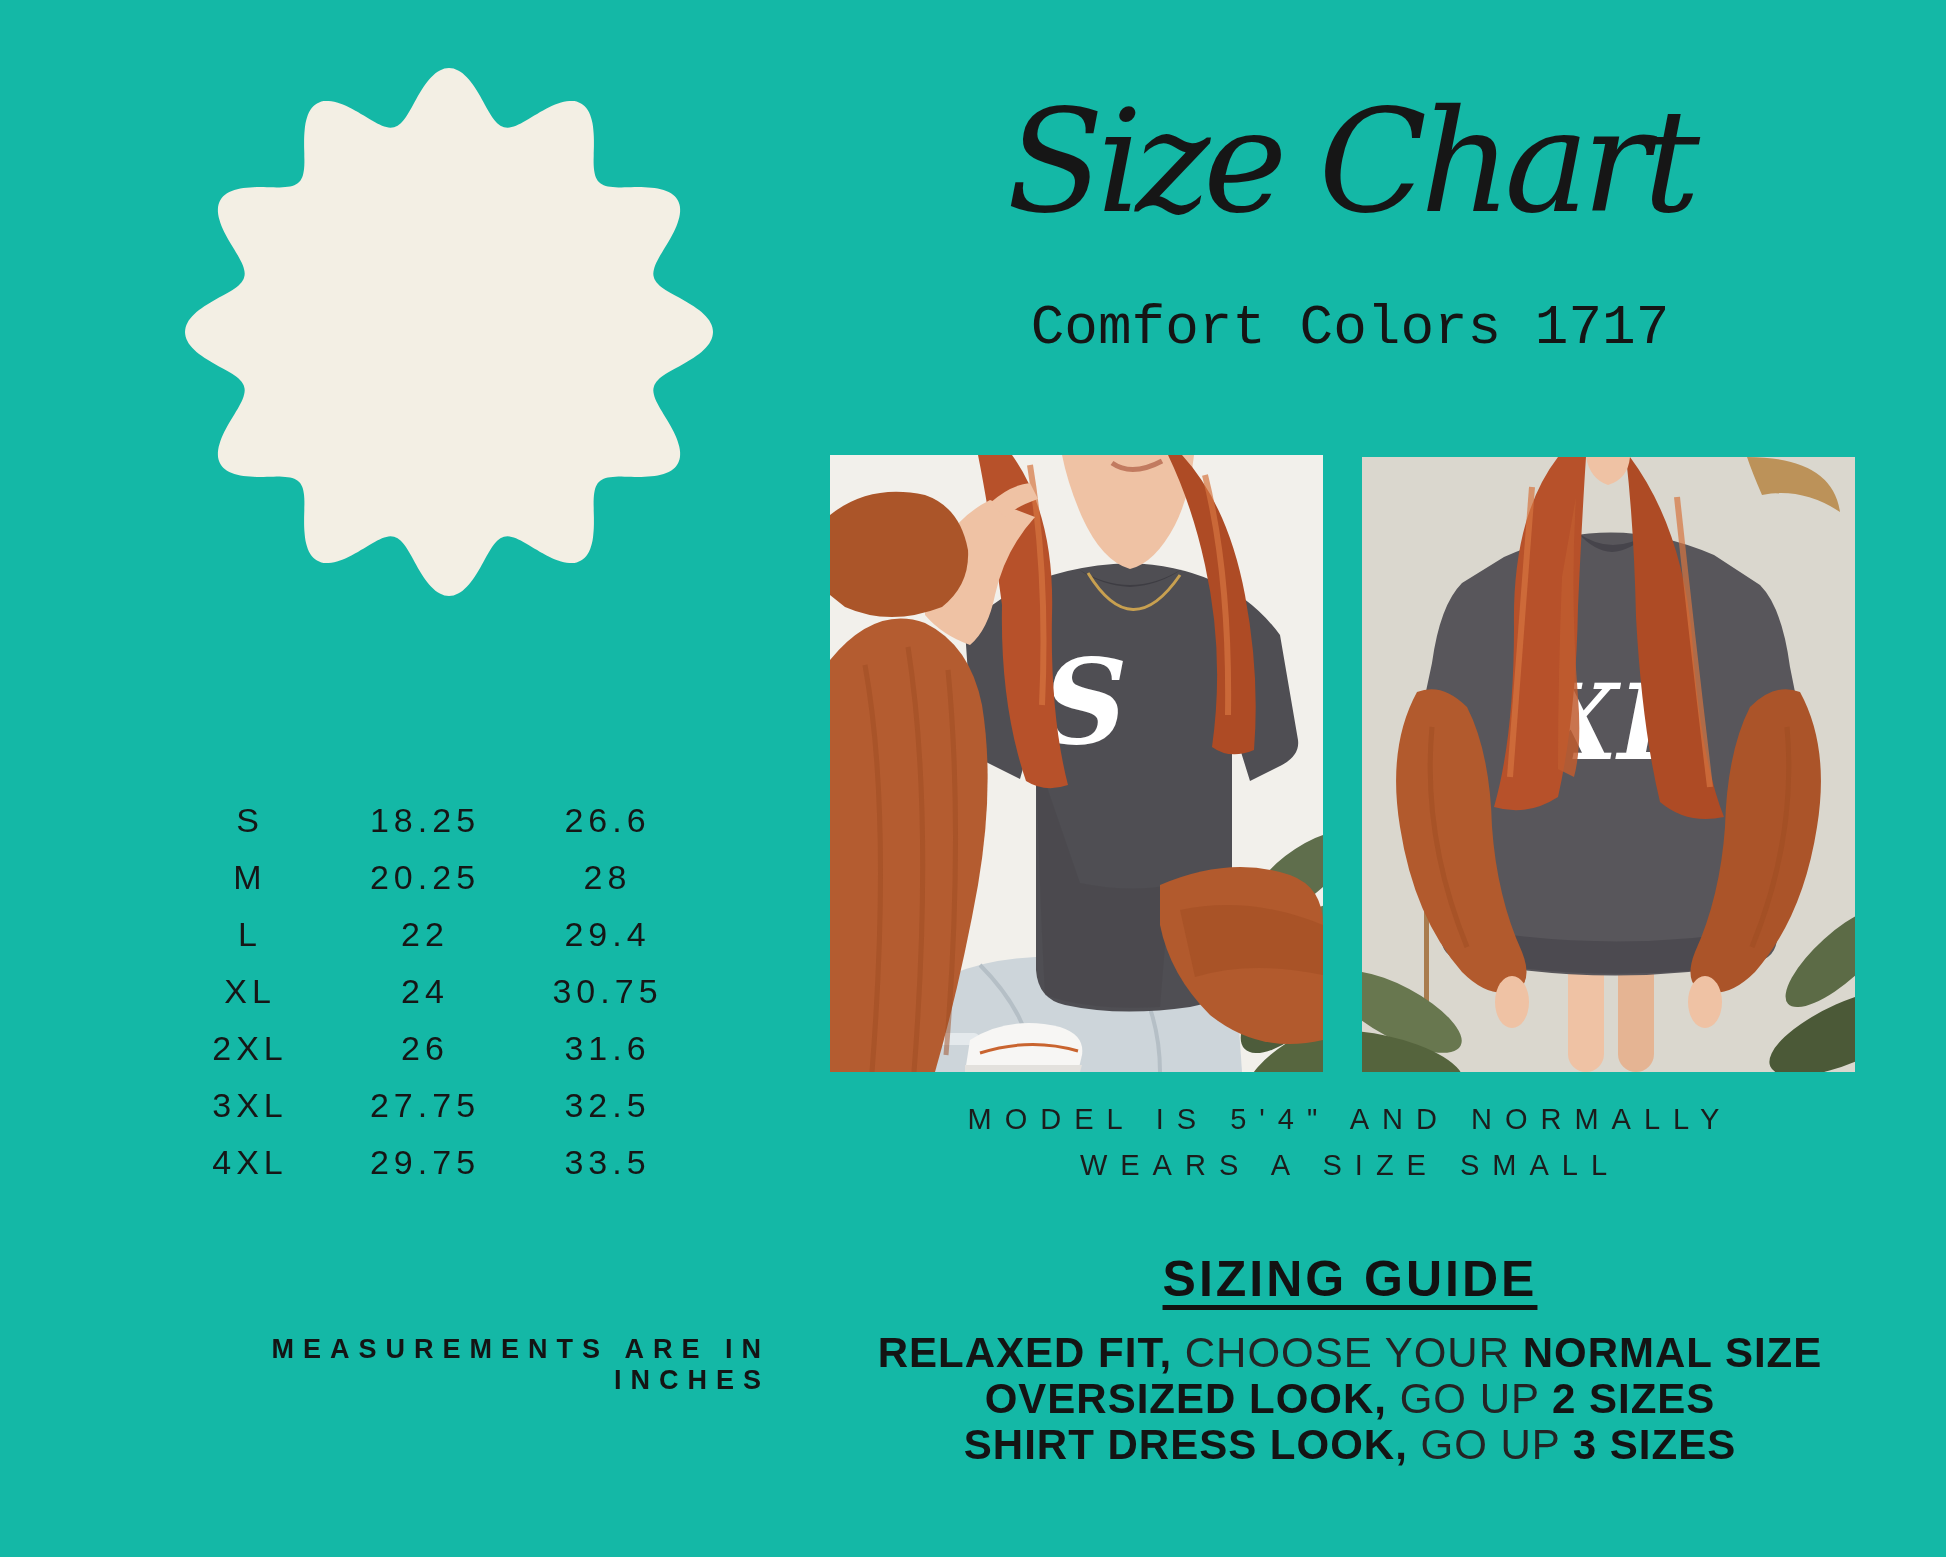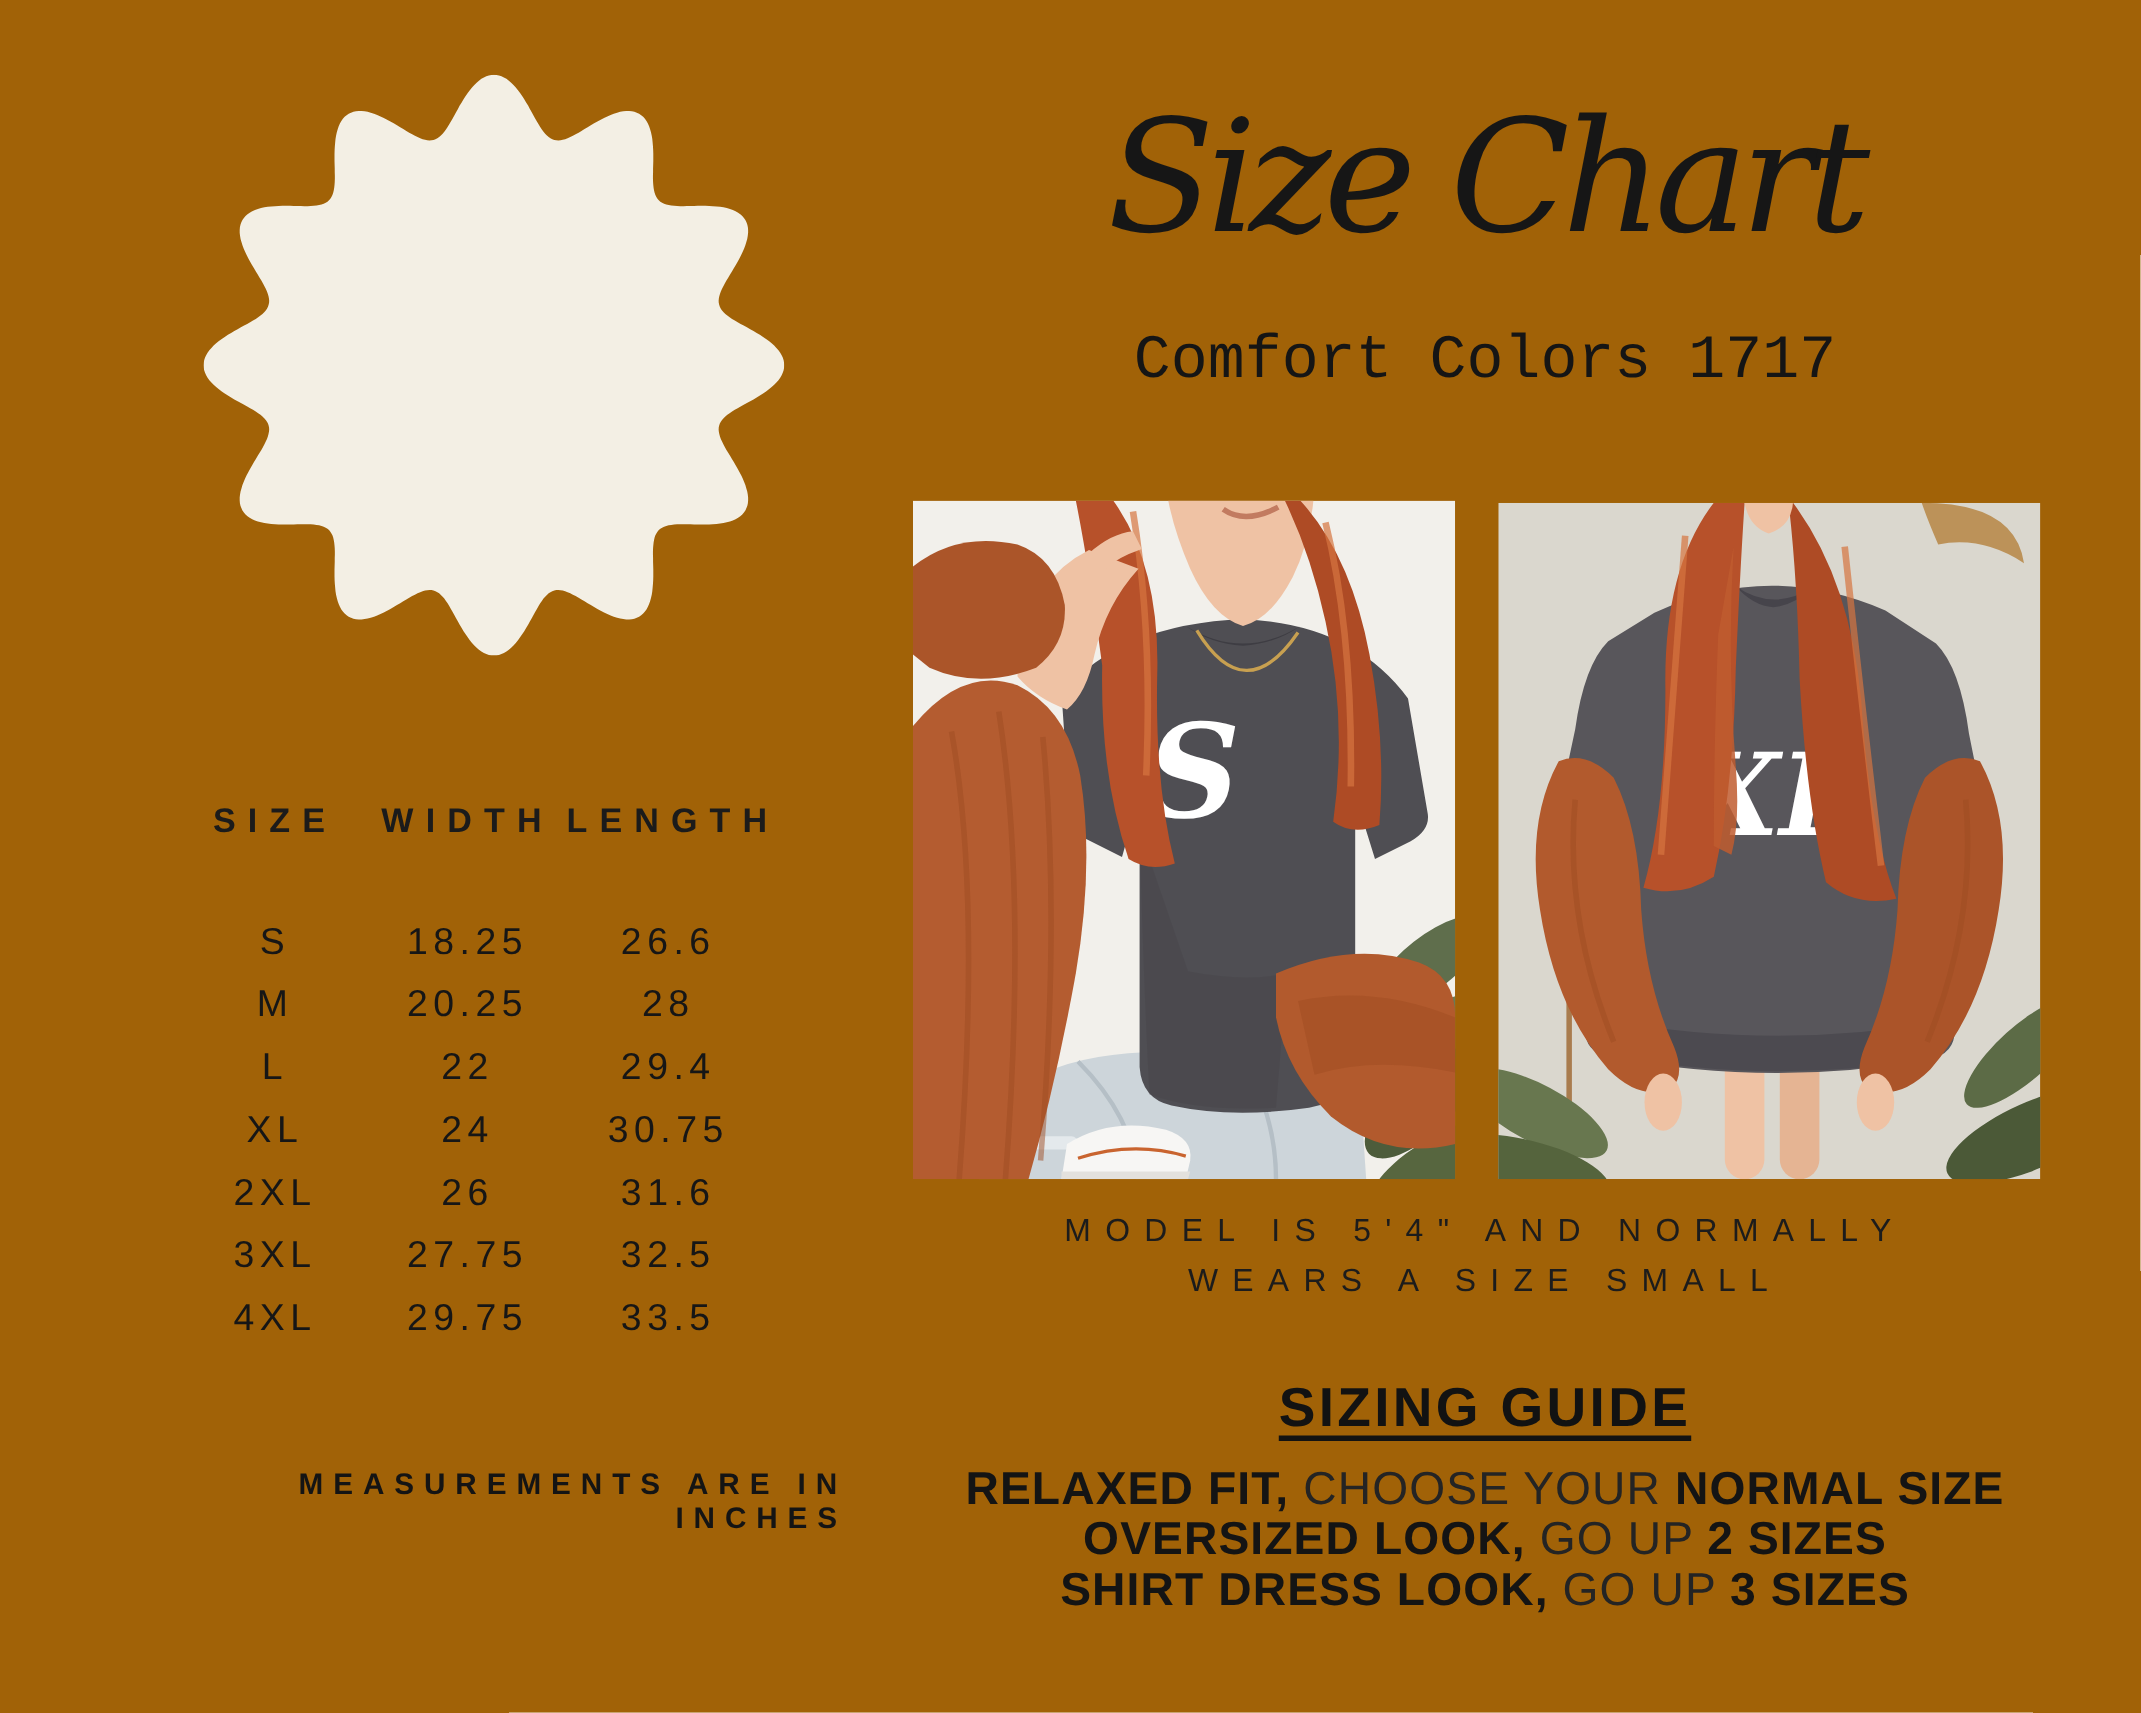--- a/index.html
+++ b/index.html
@@ -1,17 +1,17 @@
 <!DOCTYPE html>
 <html><head>
 <meta charset="utf-8">
 <style>
   *{box-sizing:border-box;}
   html,body{margin:0;padding:0;background:#ffffff;}
-  .canvas{position:relative;width:1946px;height:1557px;overflow:hidden;background:#a16207;
+  .canvas{position:relative;width:1946px;height:1557px;overflow:hidden;background:#14b8a6;
           font-family:"Liberation Sans",sans-serif;color:#1b1b1b;}
 
   
   .scallop{position:absolute;left:185px;top:68px;width:528px;height:528px;}
 
   
   .title{position:absolute;left:845px;top:66px;width:1010px;text-align:center;
          font-family:"DejaVu Serif",serif;font-style:italic;font-weight:400;
          font-size:142px;line-height:1.35;letter-spacing:-7px;color:#161616;}
   .subtitle{position:absolute;left:845px;top:296px;width:1010px;text-align:center;
@@ -55,25 +55,20 @@
 <div class="canvas">
 
   <svg class="scallop" viewBox="0 0 528 528" aria-hidden="true">
     <path d="M528.0 264.0L527.8 266.3L527.4 268.6L526.6 270.9L525.6 273.1L524.3 275.4L522.7 277.6L520.8 279.7L518.8 281.8L516.5 283.9L514.0 285.9L511.4 287.8L508.7 289.7L505.8 291.6L502.9 293.3L500.0 295.1L497.0 296.7L494.0 298.4L491.1 300.0L488.3 301.5L485.6 303.1L483.0 304.6L480.5 306.1L478.3 307.6L476.2 309.1L474.4 310.6L472.8 312.2L471.4 313.8L470.3 315.4L469.4 317.1L468.8 318.9L468.4 320.7L468.3 322.6L468.5 324.6L468.9 326.6L469.5 328.8L470.3 331.0L471.4 333.4L472.6 335.8L473.9 338.3L475.4 341.0L477.0 343.6L478.7 346.4L480.4 349.2L482.1 352.1L483.9 355.1L485.6 358.1L487.2 361.1L488.8 364.1L490.2 367.1L491.5 370.1L492.6 373.0L493.5 376.0L494.3 378.8L494.8 381.6L495.1 384.3L495.1 386.9L494.9 389.4L494.4 391.7L493.6 393.9L492.6 396.0L491.3 397.9L489.8 399.7L488.0 401.3L486.0 402.7L483.7 404.0L481.2 405.1L478.6 406.0L475.7 406.8L472.7 407.5L469.6 408.0L466.4 408.3L463.0 408.6L459.7 408.8L456.2 408.9L452.8 408.9L449.4 408.9L446.0 408.8L442.7 408.7L439.5 408.7L436.4 408.6L433.4 408.6L430.5 408.7L427.8 408.9L425.2 409.2L422.9 409.6L420.7 410.1L418.7 410.8L416.9 411.7L415.3 412.7L413.9 413.9L412.7 415.3L411.7 416.9L410.8 418.7L410.1 420.7L409.6 422.9L409.2 425.2L408.9 427.8L408.7 430.5L408.6 433.4L408.6 436.4L408.7 439.5L408.7 442.7L408.8 446.0L408.9 449.4L408.9 452.8L408.9 456.2L408.8 459.7L408.6 463.0L408.3 466.4L408.0 469.6L407.5 472.7L406.8 475.7L406.0 478.6L405.1 481.2L404.0 483.7L402.7 486.0L401.3 488.0L399.7 489.8L397.9 491.3L396.0 492.6L393.9 493.6L391.7 494.4L389.4 494.9L386.9 495.1L384.3 495.1L381.6 494.8L378.8 494.3L376.0 493.5L373.0 492.6L370.1 491.5L367.1 490.2L364.1 488.8L361.1 487.2L358.1 485.6L355.1 483.9L352.1 482.1L349.2 480.4L346.4 478.7L343.6 477.0L341.0 475.4L338.3 473.9L335.8 472.6L333.4 471.4L331.0 470.3L328.8 469.5L326.6 468.9L324.6 468.5L322.6 468.3L320.7 468.4L318.9 468.8L317.1 469.4L315.4 470.3L313.8 471.4L312.2 472.8L310.6 474.4L309.1 476.2L307.6 478.3L306.1 480.5L304.6 483.0L303.1 485.6L301.5 488.3L300.0 491.1L298.4 494.0L296.7 497.0L295.1 500.0L293.3 502.9L291.6 505.8L289.7 508.7L287.8 511.4L285.9 514.0L283.9 516.5L281.8 518.8L279.7 520.8L277.6 522.7L275.4 524.3L273.1 525.6L270.9 526.6L268.6 527.4L266.3 527.8L264.0 528.0L261.7 527.8L259.4 527.4L257.1 526.6L254.9 525.6L252.6 524.3L250.4 522.7L248.3 520.8L246.2 518.8L244.1 516.5L242.1 514.0L240.2 511.4L238.3 508.7L236.4 505.8L234.7 502.9L232.9 500.0L231.3 497.0L229.6 494.0L228.0 491.1L226.5 488.3L224.9 485.6L223.4 483.0L221.9 480.5L220.4 478.3L218.9 476.2L217.4 474.4L215.8 472.8L214.2 471.4L212.6 470.3L210.9 469.4L209.1 468.8L207.3 468.4L205.4 468.3L203.4 468.5L201.4 468.9L199.2 469.5L197.0 470.3L194.6 471.4L192.2 472.6L189.7 473.9L187.0 475.4L184.4 477.0L181.6 478.7L178.8 480.4L175.9 482.1L172.9 483.9L169.9 485.6L166.9 487.2L163.9 488.8L160.9 490.2L157.9 491.5L155.0 492.6L152.0 493.5L149.2 494.3L146.4 494.8L143.7 495.1L141.1 495.1L138.6 494.9L136.3 494.4L134.1 493.6L132.0 492.6L130.1 491.3L128.3 489.8L126.7 488.0L125.3 486.0L124.0 483.7L122.9 481.2L122.0 478.6L121.2 475.7L120.5 472.7L120.0 469.6L119.7 466.4L119.4 463.0L119.2 459.7L119.1 456.2L119.1 452.8L119.1 449.4L119.2 446.0L119.3 442.7L119.3 439.5L119.4 436.4L119.4 433.4L119.3 430.5L119.1 427.8L118.8 425.2L118.4 422.9L117.9 420.7L117.2 418.7L116.3 416.9L115.3 415.3L114.1 413.9L112.7 412.7L111.1 411.7L109.3 410.8L107.3 410.1L105.1 409.6L102.8 409.2L100.2 408.9L97.5 408.7L94.6 408.6L91.6 408.6L88.5 408.7L85.3 408.7L82.0 408.8L78.6 408.9L75.2 408.9L71.8 408.9L68.3 408.8L65.0 408.6L61.6 408.3L58.4 408.0L55.3 407.5L52.3 406.8L49.4 406.0L46.8 405.1L44.3 404.0L42.0 402.7L40.0 401.3L38.2 399.7L36.7 397.9L35.4 396.0L34.4 393.9L33.6 391.7L33.1 389.4L32.9 386.9L32.9 384.3L33.2 381.6L33.7 378.8L34.5 376.0L35.4 373.0L36.5 370.1L37.8 367.1L39.2 364.1L40.8 361.1L42.4 358.1L44.1 355.1L45.9 352.1L47.6 349.2L49.3 346.4L51.0 343.6L52.6 341.0L54.1 338.3L55.4 335.8L56.6 333.4L57.7 331.0L58.5 328.8L59.1 326.6L59.5 324.6L59.7 322.6L59.6 320.7L59.2 318.9L58.6 317.1L57.7 315.4L56.6 313.8L55.2 312.2L53.6 310.6L51.8 309.1L49.7 307.6L47.5 306.1L45.0 304.6L42.4 303.1L39.7 301.5L36.9 300.0L34.0 298.4L31.0 296.7L28.0 295.1L25.1 293.3L22.2 291.6L19.3 289.7L16.6 287.8L14.0 285.9L11.5 283.9L9.2 281.8L7.2 279.7L5.3 277.6L3.7 275.4L2.4 273.1L1.4 270.9L0.6 268.6L0.2 266.3L0.0 264.0L0.2 261.7L0.6 259.4L1.4 257.1L2.4 254.9L3.7 252.6L5.3 250.4L7.2 248.3L9.2 246.2L11.5 244.1L14.0 242.1L16.6 240.2L19.3 238.3L22.2 236.4L25.1 234.7L28.0 232.9L31.0 231.3L34.0 229.6L36.9 228.0L39.7 226.5L42.4 224.9L45.0 223.4L47.5 221.9L49.7 220.4L51.8 218.9L53.6 217.4L55.2 215.8L56.6 214.2L57.7 212.6L58.6 210.9L59.2 209.1L59.6 207.3L59.7 205.4L59.5 203.4L59.1 201.4L58.5 199.2L57.7 197.0L56.6 194.6L55.4 192.2L54.1 189.7L52.6 187.0L51.0 184.4L49.3 181.6L47.6 178.8L45.9 175.9L44.1 172.9L42.4 169.9L40.8 166.9L39.2 163.9L37.8 160.9L36.5 157.9L35.4 155.0L34.5 152.0L33.7 149.2L33.2 146.4L32.9 143.7L32.9 141.1L33.1 138.6L33.6 136.3L34.4 134.1L35.4 132.0L36.7 130.1L38.2 128.3L40.0 126.7L42.0 125.3L44.3 124.0L46.8 122.9L49.4 122.0L52.3 121.2L55.3 120.5L58.4 120.0L61.6 119.7L65.0 119.4L68.3 119.2L71.8 119.1L75.2 119.1L78.6 119.1L82.0 119.2L85.3 119.3L88.5 119.3L91.6 119.4L94.6 119.4L97.5 119.3L100.2 119.1L102.8 118.8L105.1 118.4L107.3 117.9L109.3 117.2L111.1 116.3L112.7 115.3L114.1 114.1L115.3 112.7L116.3 111.1L117.2 109.3L117.9 107.3L118.4 105.1L118.8 102.8L119.1 100.2L119.3 97.5L119.4 94.6L119.4 91.6L119.3 88.5L119.3 85.3L119.2 82.0L119.1 78.6L119.1 75.2L119.1 71.8L119.2 68.3L119.4 65.0L119.7 61.6L120.0 58.4L120.5 55.3L121.2 52.3L122.0 49.4L122.9 46.8L124.0 44.3L125.3 42.0L126.7 40.0L128.3 38.2L130.1 36.7L132.0 35.4L134.1 34.4L136.3 33.6L138.6 33.1L141.1 32.9L143.7 32.9L146.4 33.2L149.2 33.7L152.0 34.5L155.0 35.4L157.9 36.5L160.9 37.8L163.9 39.2L166.9 40.8L169.9 42.4L172.9 44.1L175.9 45.9L178.8 47.6L181.6 49.3L184.4 51.0L187.0 52.6L189.7 54.1L192.2 55.4L194.6 56.6L197.0 57.7L199.2 58.5L201.4 59.1L203.4 59.5L205.4 59.7L207.3 59.6L209.1 59.2L210.9 58.6L212.6 57.7L214.2 56.6L215.8 55.2L217.4 53.6L218.9 51.8L220.4 49.7L221.9 47.5L223.4 45.0L224.9 42.4L226.5 39.7L228.0 36.9L229.6 34.0L231.3 31.0L232.9 28.0L234.7 25.1L236.4 22.2L238.3 19.3L240.2 16.6L242.1 14.0L244.1 11.5L246.2 9.2L248.3 7.2L250.4 5.3L252.6 3.7L254.9 2.4L257.1 1.4L259.4 0.6L261.7 0.2L264.0 0.0L266.3 0.2L268.6 0.6L270.9 1.4L273.1 2.4L275.4 3.7L277.6 5.3L279.7 7.2L281.8 9.2L283.9 11.5L285.9 14.0L287.8 16.6L289.7 19.3L291.6 22.2L293.3 25.1L295.1 28.0L296.7 31.0L298.4 34.0L300.0 36.9L301.5 39.7L303.1 42.4L304.6 45.0L306.1 47.5L307.6 49.7L309.1 51.8L310.6 53.6L312.2 55.2L313.8 56.6L315.4 57.7L317.1 58.6L318.9 59.2L320.7 59.6L322.6 59.7L324.6 59.5L326.6 59.1L328.8 58.5L331.0 57.7L333.4 56.6L335.8 55.4L338.3 54.1L341.0 52.6L343.6 51.0L346.4 49.3L349.2 47.6L352.1 45.9L355.1 44.1L358.1 42.4L361.1 40.8L364.1 39.2L367.1 37.8L370.1 36.5L373.0 35.4L376.0 34.5L378.8 33.7L381.6 33.2L384.3 32.9L386.9 32.9L389.4 33.1L391.7 33.6L393.9 34.4L396.0 35.4L397.9 36.7L399.7 38.2L401.3 40.0L402.7 42.0L404.0 44.3L405.1 46.8L406.0 49.4L406.8 52.3L407.5 55.3L408.0 58.4L408.3 61.6L408.6 65.0L408.8 68.3L408.9 71.8L408.9 75.2L408.9 78.6L408.8 82.0L408.7 85.3L408.7 88.5L408.6 91.6L408.6 94.6L408.7 97.5L408.9 100.2L409.2 102.8L409.6 105.1L410.1 107.3L410.8 109.3L411.7 111.1L412.7 112.7L413.9 114.1L415.3 115.3L416.9 116.3L418.7 117.2L420.7 117.9L422.9 118.4L425.2 118.8L427.8 119.1L430.5 119.3L433.4 119.4L436.4 119.4L439.5 119.3L442.7 119.3L446.0 119.2L449.4 119.1L452.8 119.1L456.2 119.1L459.7 119.2L463.0 119.4L466.4 119.7L469.6 120.0L472.7 120.5L475.7 121.2L478.6 122.0L481.2 122.9L483.7 124.0L486.0 125.3L488.0 126.7L489.8 128.3L491.3 130.1L492.6 132.0L493.6 134.1L494.4 136.3L494.9 138.6L495.1 141.1L495.1 143.7L494.8 146.4L494.3 149.2L493.5 152.0L492.6 155.0L491.5 157.9L490.2 160.9L488.8 163.9L487.2 166.9L485.6 169.9L483.9 172.9L482.1 175.9L480.4 178.8L478.7 181.6L477.0 184.4L475.4 187.0L473.9 189.7L472.6 192.2L471.4 194.6L470.3 197.0L469.5 199.2L468.9 201.4L468.5 203.4L468.3 205.4L468.4 207.3L468.8 209.1L469.4 210.9L470.3 212.6L471.4 214.2L472.8 215.8L474.4 217.4L476.2 218.9L478.3 220.4L480.5 221.9L483.0 223.4L485.6 224.9L488.3 226.5L491.1 228.0L494.0 229.6L497.0 231.3L500.0 232.9L502.9 234.7L505.8 236.4L508.7 238.3L511.4 240.2L514.0 242.1L516.5 244.1L518.8 246.2L520.8 248.3L522.7 250.4L524.3 252.6L525.6 254.9L526.6 257.1L527.4 259.4L527.8 261.7L528.0 264.0Z" fill="#f3efe4"></path>
   </svg>
 
   <div class="title">Size Chart</div>
   <div class="subtitle">Comfort Colors 1717</div>
 
   <div class="size-table">
-    <div class="head">
-      <span>SIZE</span>
-      <span>WIDTH</span>
-      <span>LENGTH</span>
-    </div>
     <div class="rows">
         <div class="cell col0">S</div>
         <div class="cell col1">18.25</div>
         <div class="cell col2">26.6</div>
         <div class="cell col0">M</div>
         <div class="cell col1">20.25</div>
         <div class="cell col2">28</div>
         <div class="cell col0">L</div>
         <div class="cell col1">22</div>
         <div class="cell col2">29.4</div>

